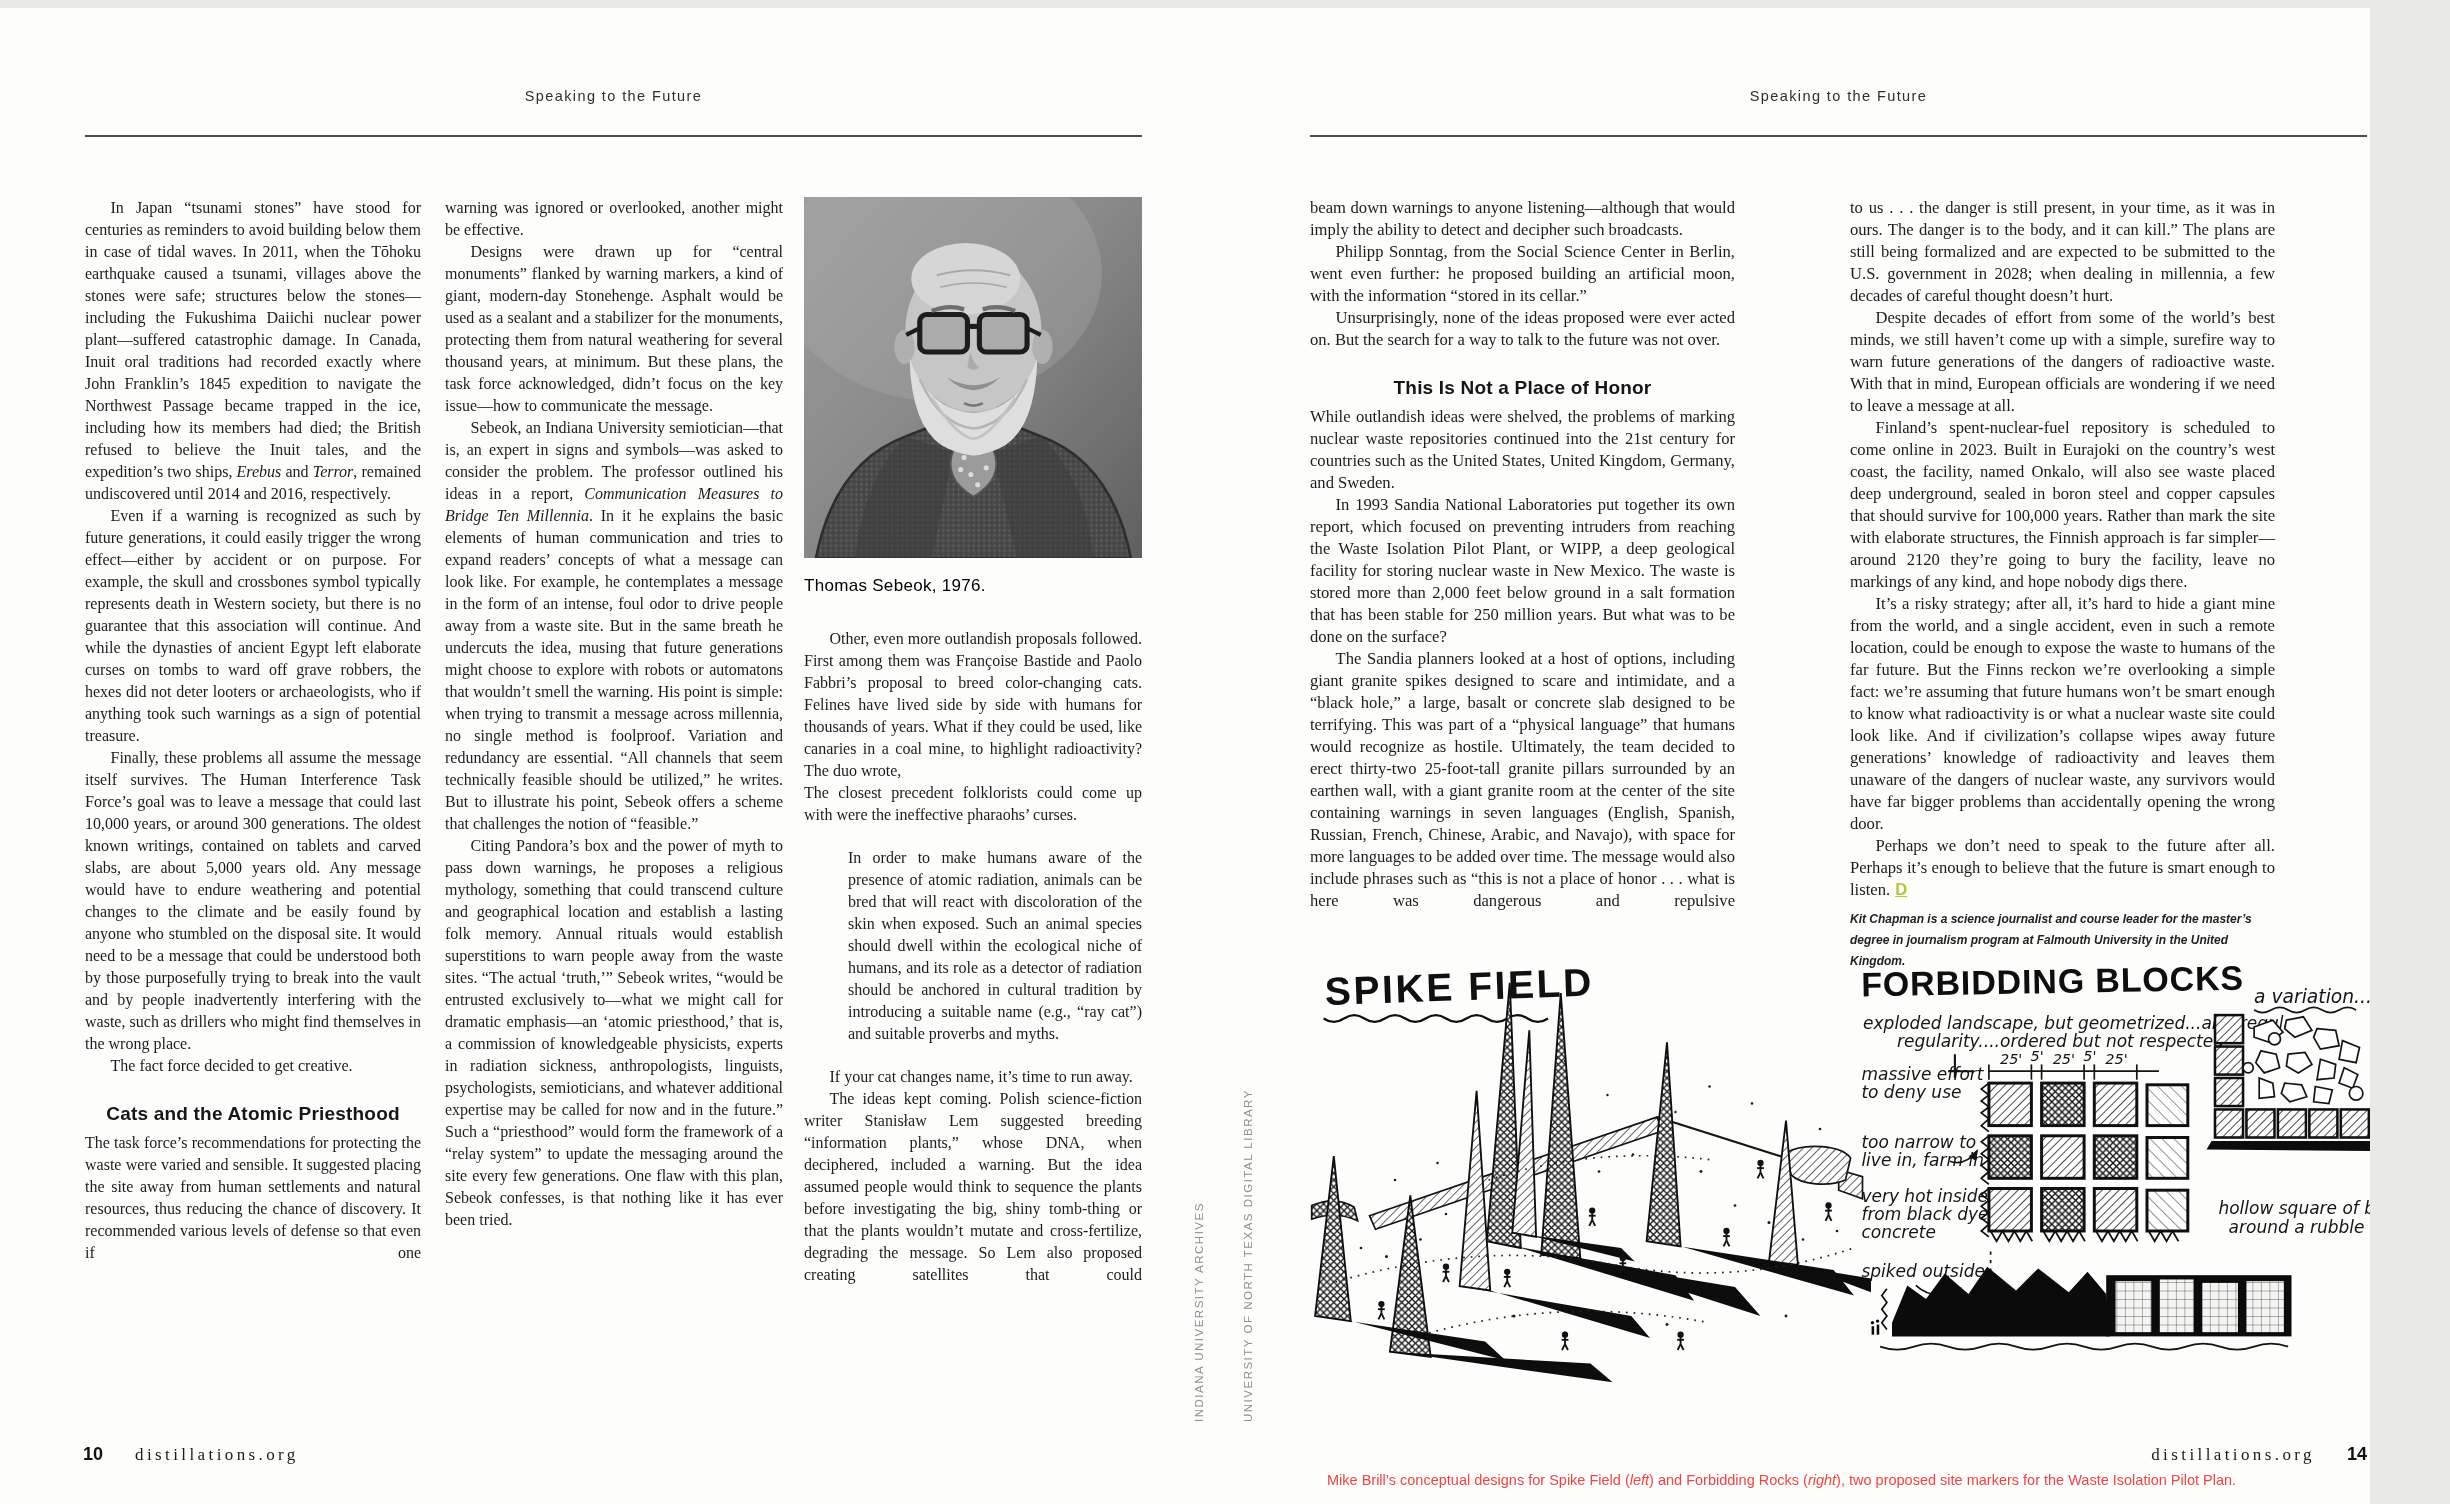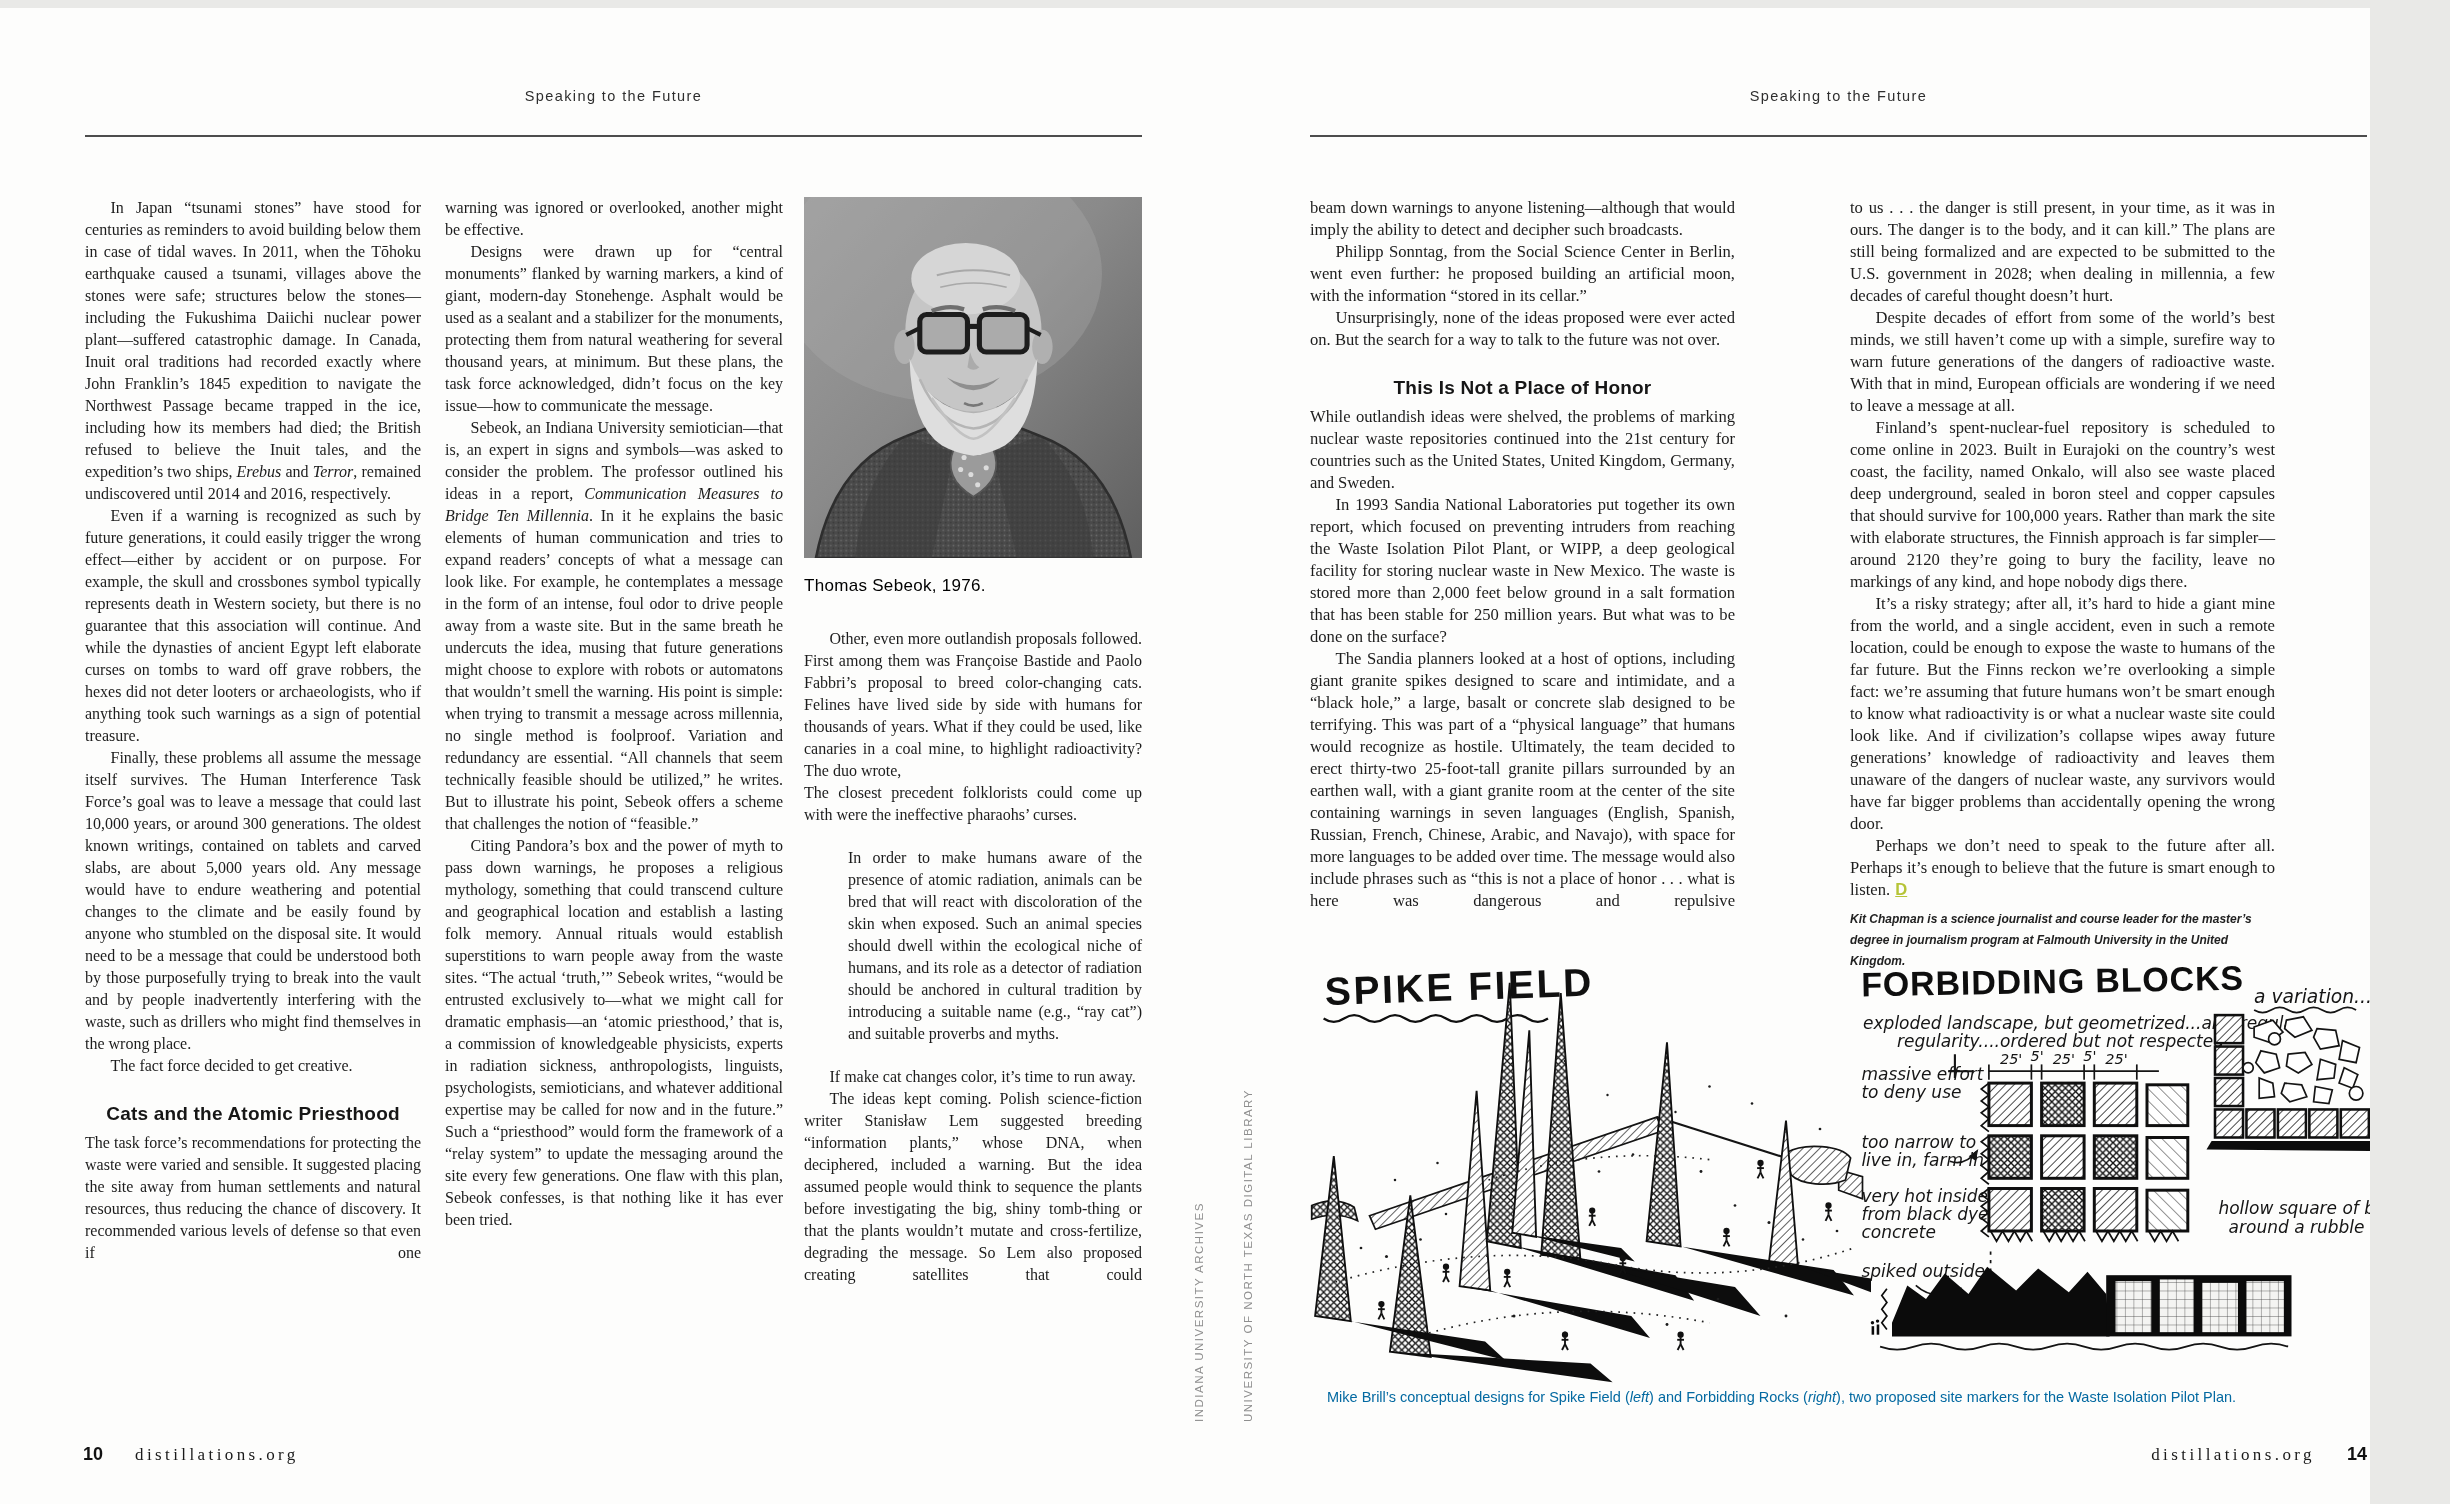--- a/index.html
+++ b/index.html
@@ -33,22 +33,22 @@
     text-decoration:underline;color:var(--accent,#b6c437);padding-left:5.1px;
   }
   .photo-wrap{width:338px;height:361px;display:block;}
   .photo-caption{
     font-family:"Liberation Sans",sans-serif;font-size:17px;color:#000000;
     letter-spacing:0.3px;margin:17px 0 31px 0;text-align:left;
   }
   .figure{position:absolute;left:1310px;top:951px;width:1089px;height:425px;}
   .fig-part{position:absolute;top:0;}
   .fig-caption{
-    position:absolute;left:1327px;top:1381px;width:1055px;
-    font-family:"Liberation Sans",sans-serif;font-size:14.5px;color:#0369a1;text-align:left;
+    position:absolute;left:1327px;top:1464px;width:1055px;
+    font-family:"Liberation Sans",sans-serif;font-size:14.5px;color:#ef4444;text-align:left;
   }
   .fig-caption .para{text-align:left;}
   .vcredit{
     position:absolute;transform:rotate(-90deg);transform-origin:0 0;white-space:nowrap;
     font-family:"Liberation Sans",sans-serif;font-size:11.5px;letter-spacing:1.5px;color:#8e8e8e;
   }
   .footer{position:absolute;top:1436px;font-size:17px;}
   .pagenum{font-family:"Liberation Sans",sans-serif;font-weight:bold;font-size:18px;color:#111;}
   .site{font-family:"Liberation Serif",serif;letter-spacing:3.4px;color:#1a1a1a;}
   .footer-left .site{margin-left:32px;}
@@ -149,21 +149,21 @@
           <path d="M168,212 Q199,230 230,212 Q216,226 199,227 Q182,226 168,212Z" fill="#8f8f8f"></path>
         </g>
         <path d="M188,242 Q199,248 210,242" stroke="#777" stroke-width="3" fill="none"></path>
       </svg>
     </span>
     <div class="photo-caption">Thomas Sebeok, 1976.</div>
     <div>
         <p class="para ind">Other, even more outlandish proposals followed. First among them was Françoise Bastide and Paolo Fabbri’s proposal to breed color-changing cats. Felines have lived side by side with humans for thousands of years. What if they could be used, like canaries in a coal mine, to highlight radioactivity? The duo wrote,</p>
         <p class="para">The closest precedent folklorists could come up with were the ineffective pharaohs’ curses.</p>
         <p class="para quote">In order to make humans aware of the presence of atomic radiation, animals can be bred that will react with discoloration of the skin when exposed. Such an animal species should dwell within the ecological niche of humans, and its role as a detector of radiation should be anchored in cultural tradition by introducing a suitable name (e.g., “ray cat”) and suitable proverbs and myths.</p>
-        <p class="para ind">If make cat changes color, it’s time to run away.</p>
+        <p class="para ind">If your cat changes name, it’s time to run away.</p>
         <p class="para ind flush">The ideas kept coming. Polish science-fiction writer Stanisław Lem suggested breeding “information plants,” whose DNA, when deciphered, included a warning. But the idea assumed people would think to sequence the plants before investigating the big, shiny tomb-thing or that the plants wouldn’t mutate and cross-fertilize, degrading the message. So Lem also proposed creating satellites that could</p>
       </div>
   </div>
 
   <div class="col rcol" style="left:1310px;width:425px;">
       <p class="para">beam down warnings to anyone listening—although that would imply the ability to detect and decipher such broadcasts.</p>
       <p class="para ind">Philipp Sonntag, from the Social Science Center in Berlin, went even further: he proposed building an artificial moon, with the information “stored in its cellar.”</p>
       <p class="para ind">Unsurprisingly, none of the ideas proposed were ever acted on. But the search for a way to talk to the future was not over.</p>
       <h3 class="subhead">This Is Not a Place of Honor</h3>
       <p class="para">While outlandish ideas were shelved, the problems of marking nuclear waste repositories continued into the 21st century for countries such as the United States, United Kingdom, Germany, and Sweden.</p>

